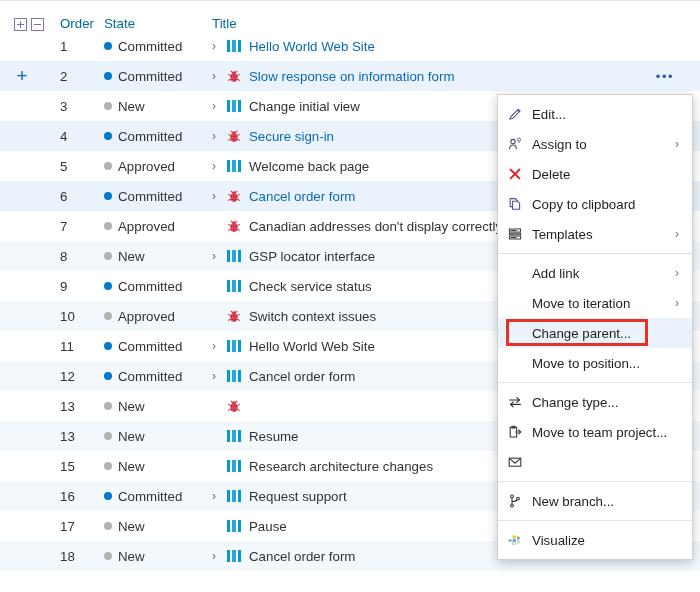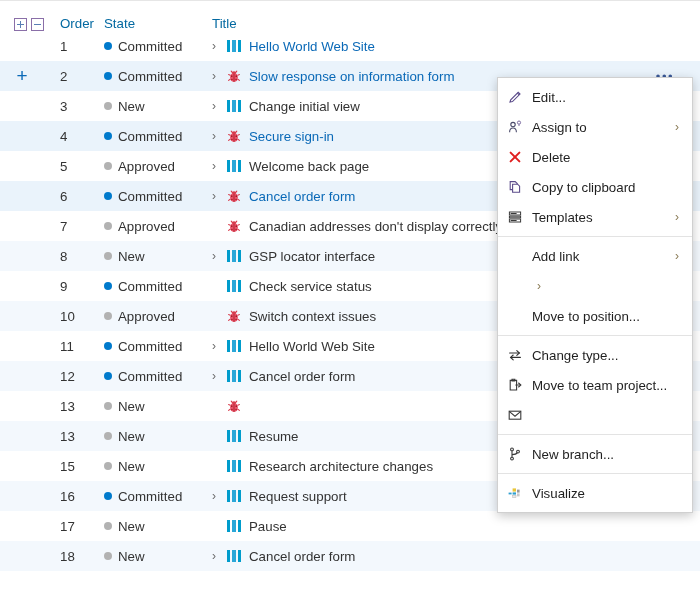--- a/index.html
+++ b/index.html
@@ -86,21 +86,21 @@
     text-align:center;font-weight:300;cursor:pointer;
   }
 
   .ellipsis{
     position:absolute;right:26px;top:50%;transform:translateY(-50%);
     color:#3b5998;letter-spacing:1.5px;font-size:13px;line-height:1;cursor:pointer;
   }
 
   
   .menu{
-    position:absolute;left:497px;top:77px;width:196px;
+    position:absolute;left:497px;top:94px;width:196px;
     background:#ffffff;
     border:1px solid #d0d0d0;
     box-shadow:0 3px 10px rgba(0,0,0,.22);
     padding:4px 0;
     box-sizing:border-box;
     z-index:30;
   }
   .mi{
     display:flex;align-items:center;
     height:30px;
@@ -628,21 +628,28 @@
       <span class="mi-arrow">›</span>
     </div>
     <div class="msep"></div>
     <div class="mi">
       <span class="mi-ico"></span>
       <span class="mi-lbl">Add link</span>
       <span class="mi-arrow">›</span>
     </div>
     <div class="mi">
       <span class="mi-ico"></span>
+      <span class="mi-lbl">Move to iteration</span>
       <span class="mi-arrow">›</span>
+    </div>
+    <div class="mi hl">
+      <span class="mi-ico"></span>
+      <span class="mi-lbl">Change parent...</span>
+      <span class="mi-arrow empty">›</span>
+      <span class="hl-box"></span>
     </div>
     <div class="mi">
       <span class="mi-ico"></span>
       <span class="mi-lbl">Move to position...</span>
       <span class="mi-arrow empty">›</span>
     </div>
     <div class="msep"></div>
     <div class="mi">
       <span class="mi-ico">
         <svg width="16" height="16" viewBox="0 0 16 16">

